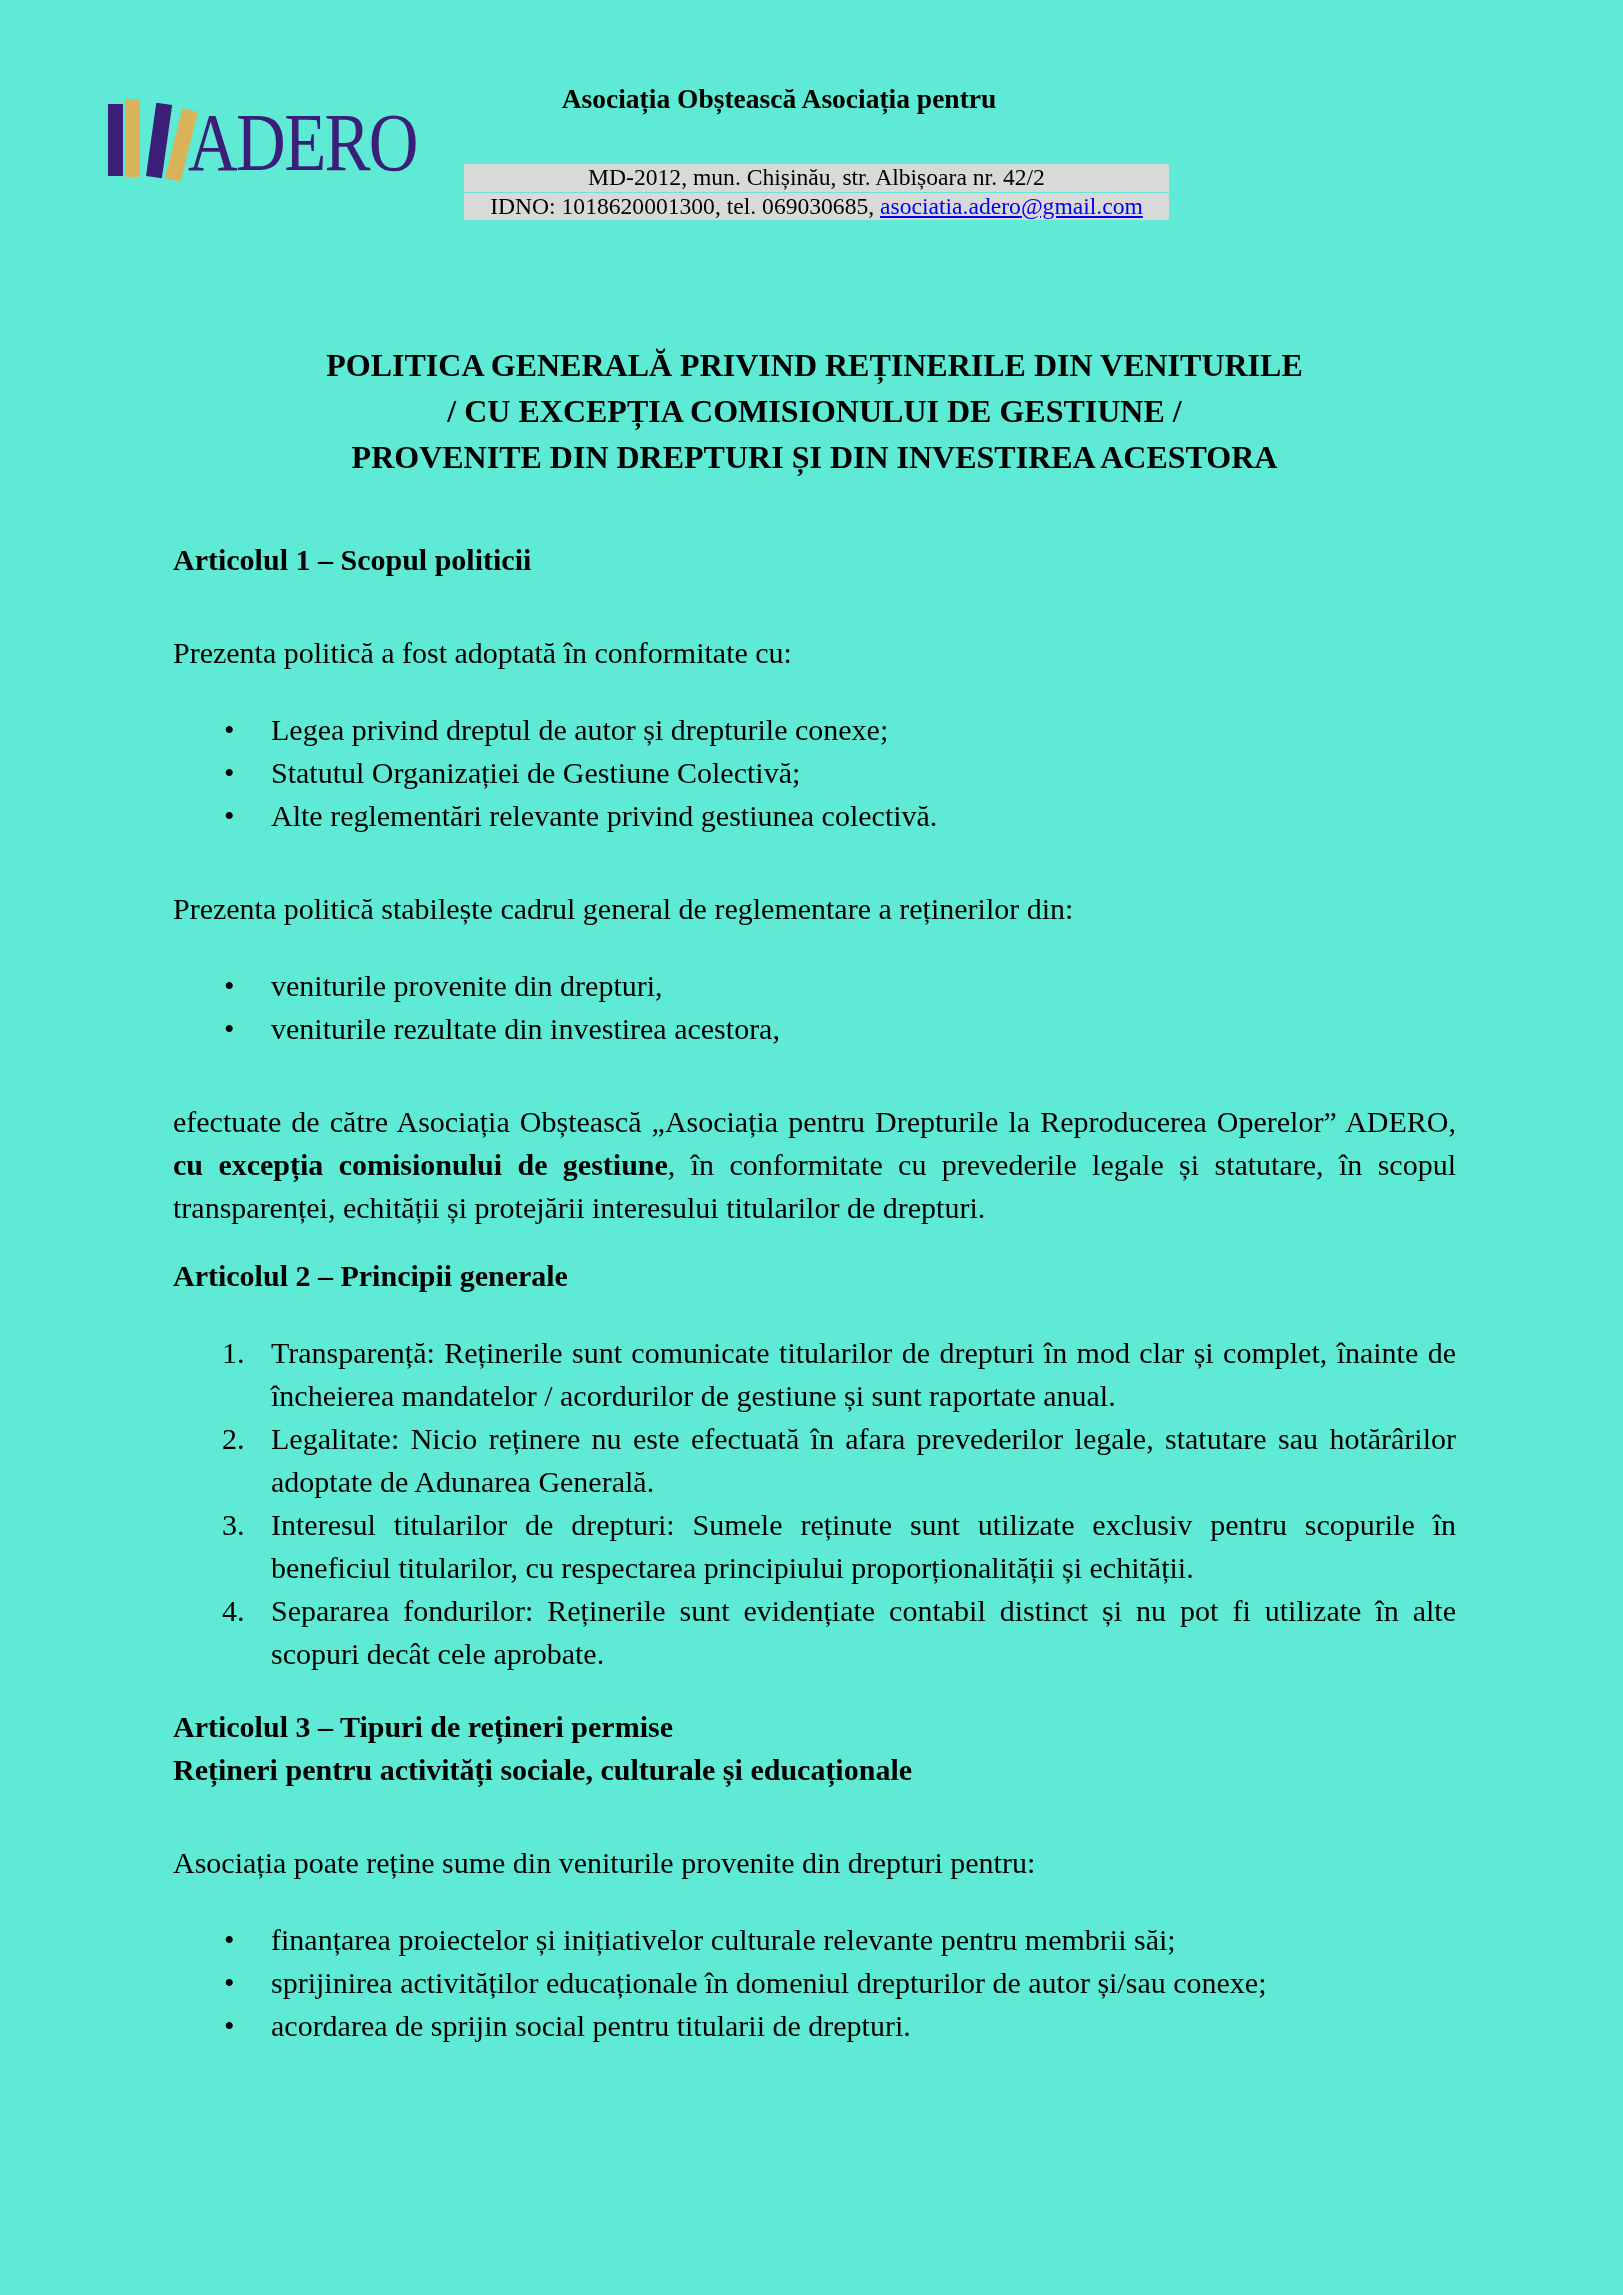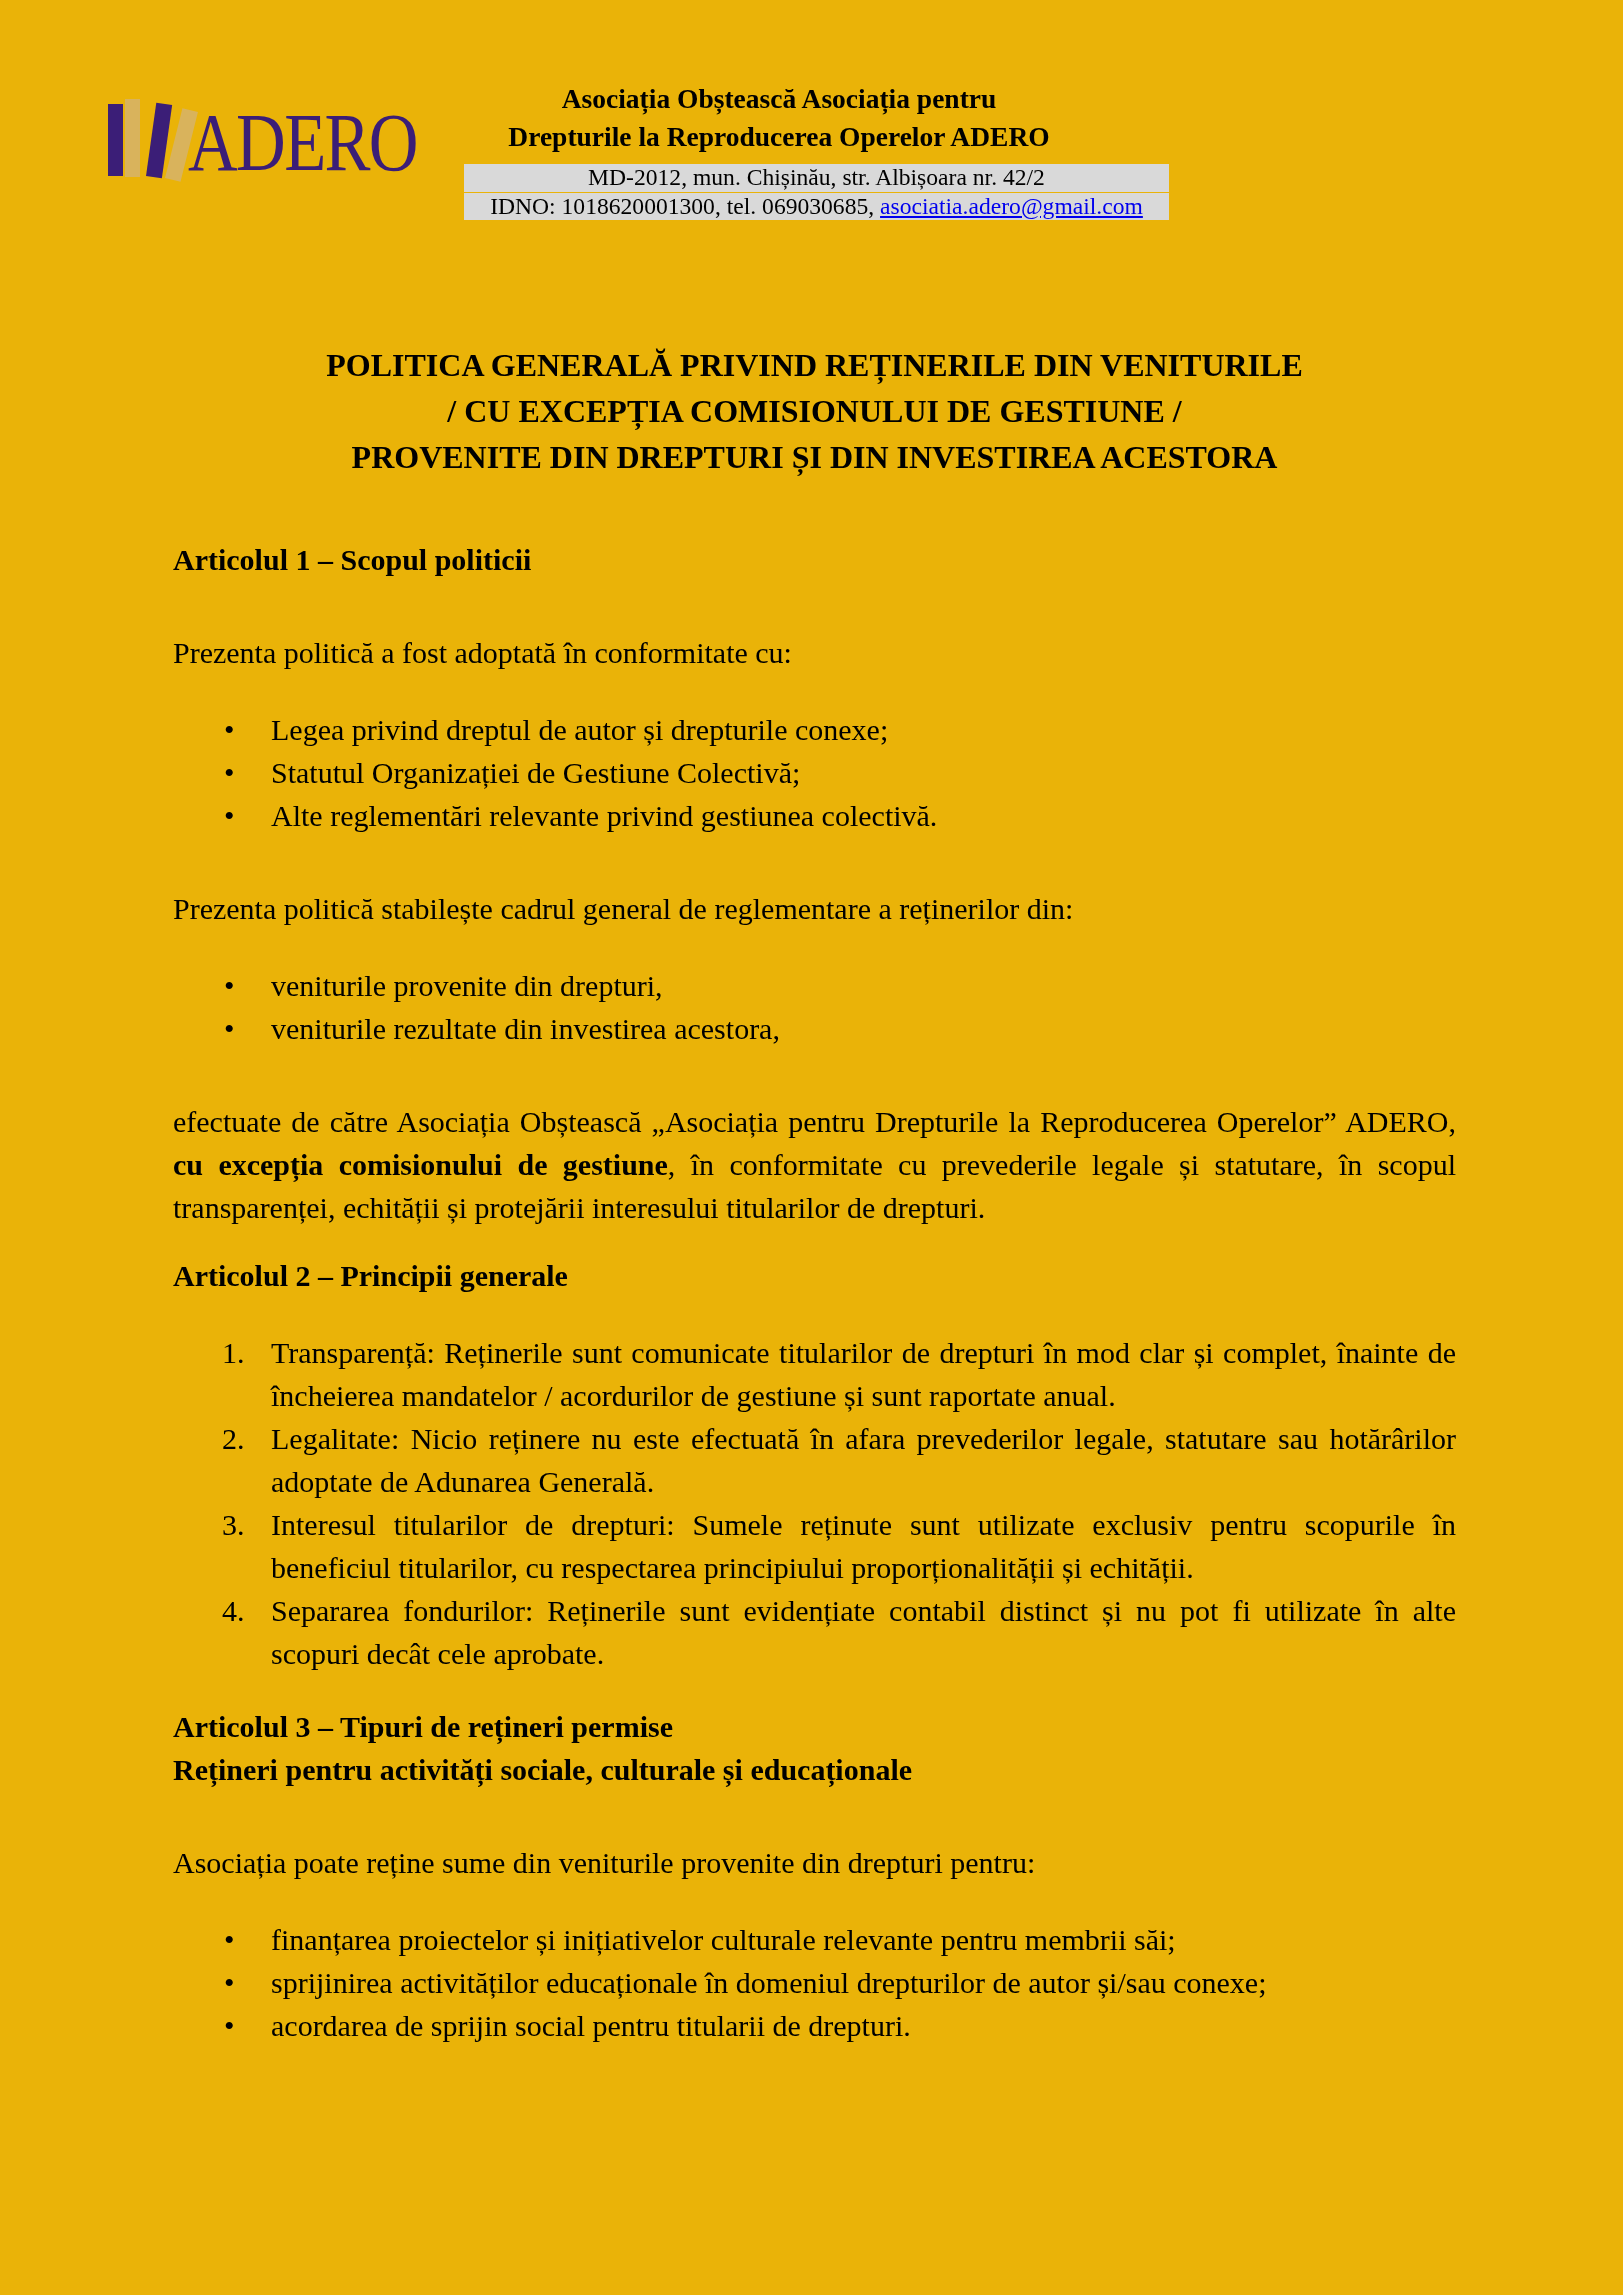--- a/index.html
+++ b/index.html
@@ -7,21 +7,21 @@
     --gold: #d9b35c;
     --gray: #d9d9d9;
     --link: #0000ee;
   }
   * { box-sizing: border-box; }
   html, body { margin: 0; padding: 0; background: #ffffff; }
   .page {
     position: relative;
     width: 1623px;
     height: 2295px;
-    background: #eab308;
+    background: #5eead4;
     font-family: "Liberation Serif", "DejaVu Serif", serif;
     color: #000000;
     overflow: hidden;
   }
 
   
   .header { position: absolute; left: 0; top: 0; width: 1623px; height: 301px; }
 
   .logo-books { position: absolute; left: 105px; top: 94px; width: 98px; height: 95px; }
   .book { position: absolute; }
@@ -106,21 +106,20 @@
     <div class="logo-books">
       <div class="book book-1"></div>
       <div class="book book-2"></div>
       <div class="book book-3"></div>
       <div class="book book-4"></div>
     </div>
     <div class="logo-adero">ADERO</div>
 
     <div class="org-title">
       <div>Asociația Obștească Asociația pentru</div>
-      <div>Drepturile la Reproducerea Operelor ADERO</div>
     </div>
 
     <div class="contact-box">
       <div class="contact-row">MD-2012, mun. Chișinău, str. Albișoara nr. 42/2</div>
       <div class="contact-row"><span>IDNO: 1018620001300, tel. 069030685, </span><a class="email">asociatia.adero@gmail.com</a></div>
     </div>
 
   </div>
 
   <div class="main">

